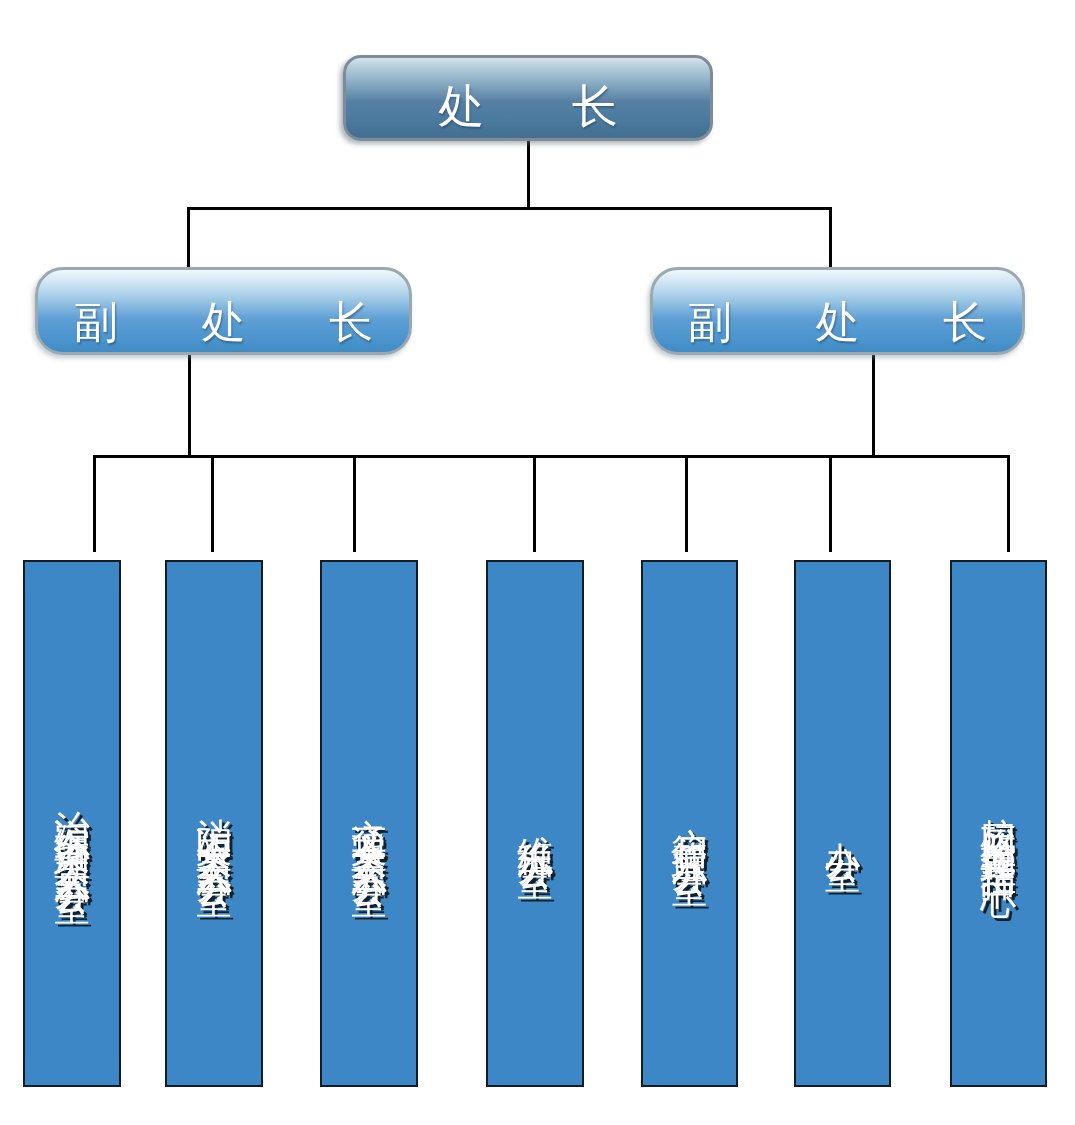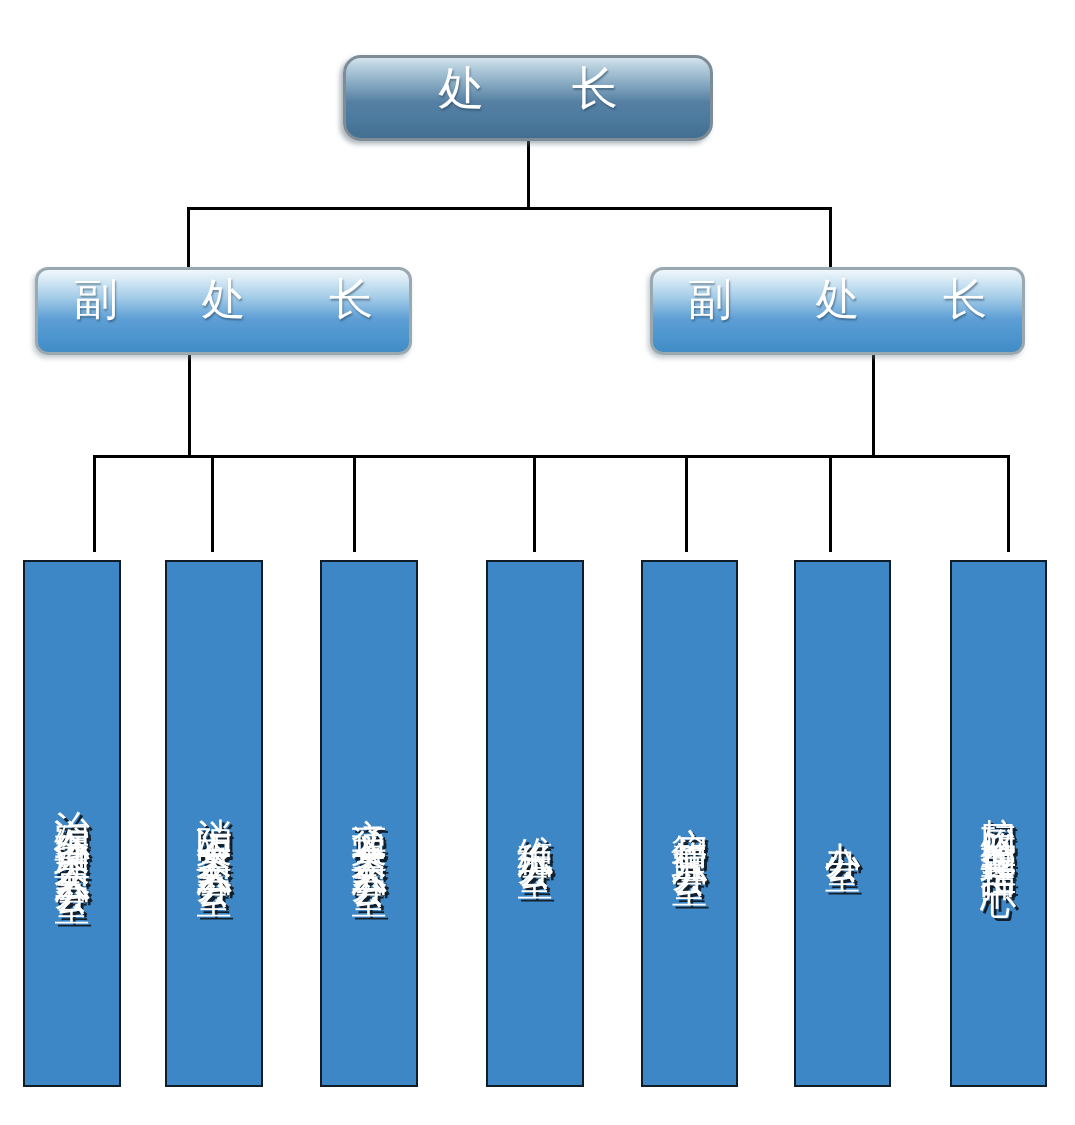--- a/index.html
+++ b/index.html
@@ -13,21 +13,21 @@
   }
   
   .line { position: absolute; background: #000000; }
   .line.v { width: 3px; }
   .line.h { height: 3px; }
 
   
   .node {
     position: absolute;
     display: flex;
-    align-items: flex-start;
+    align-items: flex-end;
     justify-content: center;
     color: #ffffff;
     box-sizing: border-box;
   }
   .node .label {
     letter-spacing: 0.45em;
     text-indent: 0.45em;
     white-space: nowrap;
     text-shadow: 1px 2px 2px rgba(40, 70, 95, 0.55);
   }
@@ -37,21 +37,21 @@
     border-radius: 18px;
     background: linear-gradient(180deg,
       #d6e4ed 0%, #b7d0de 10%, #7ea3bd 36%,
       #567fa2 55%, #4b7ca0 75%, #436e90 100%);
     box-shadow: -3px 3px 5px rgba(105, 120, 132, 0.55);
     font-size: 46px;
   }
   .node.deputy {
     top: 267px; height: 88px;
     border: 3px solid #9aa8b0;
-    border-radius: 13px;
+    border-radius: 28px;
     background: linear-gradient(180deg,
       #f1f7fb 0%, #d6e9f5 12%, #a2cbe7 34%,
       #5d9ed5 60%, #4b94cd 84%, #418cc4 100%);
     box-shadow: -2px 3px 5px rgba(120, 135, 148, 0.45);
     font-size: 44px;
   }
   .node.deputy.left  { left: 35px;  width: 377px; }
   .node.deputy.right { left: 650px; width: 375px; }
 
   

